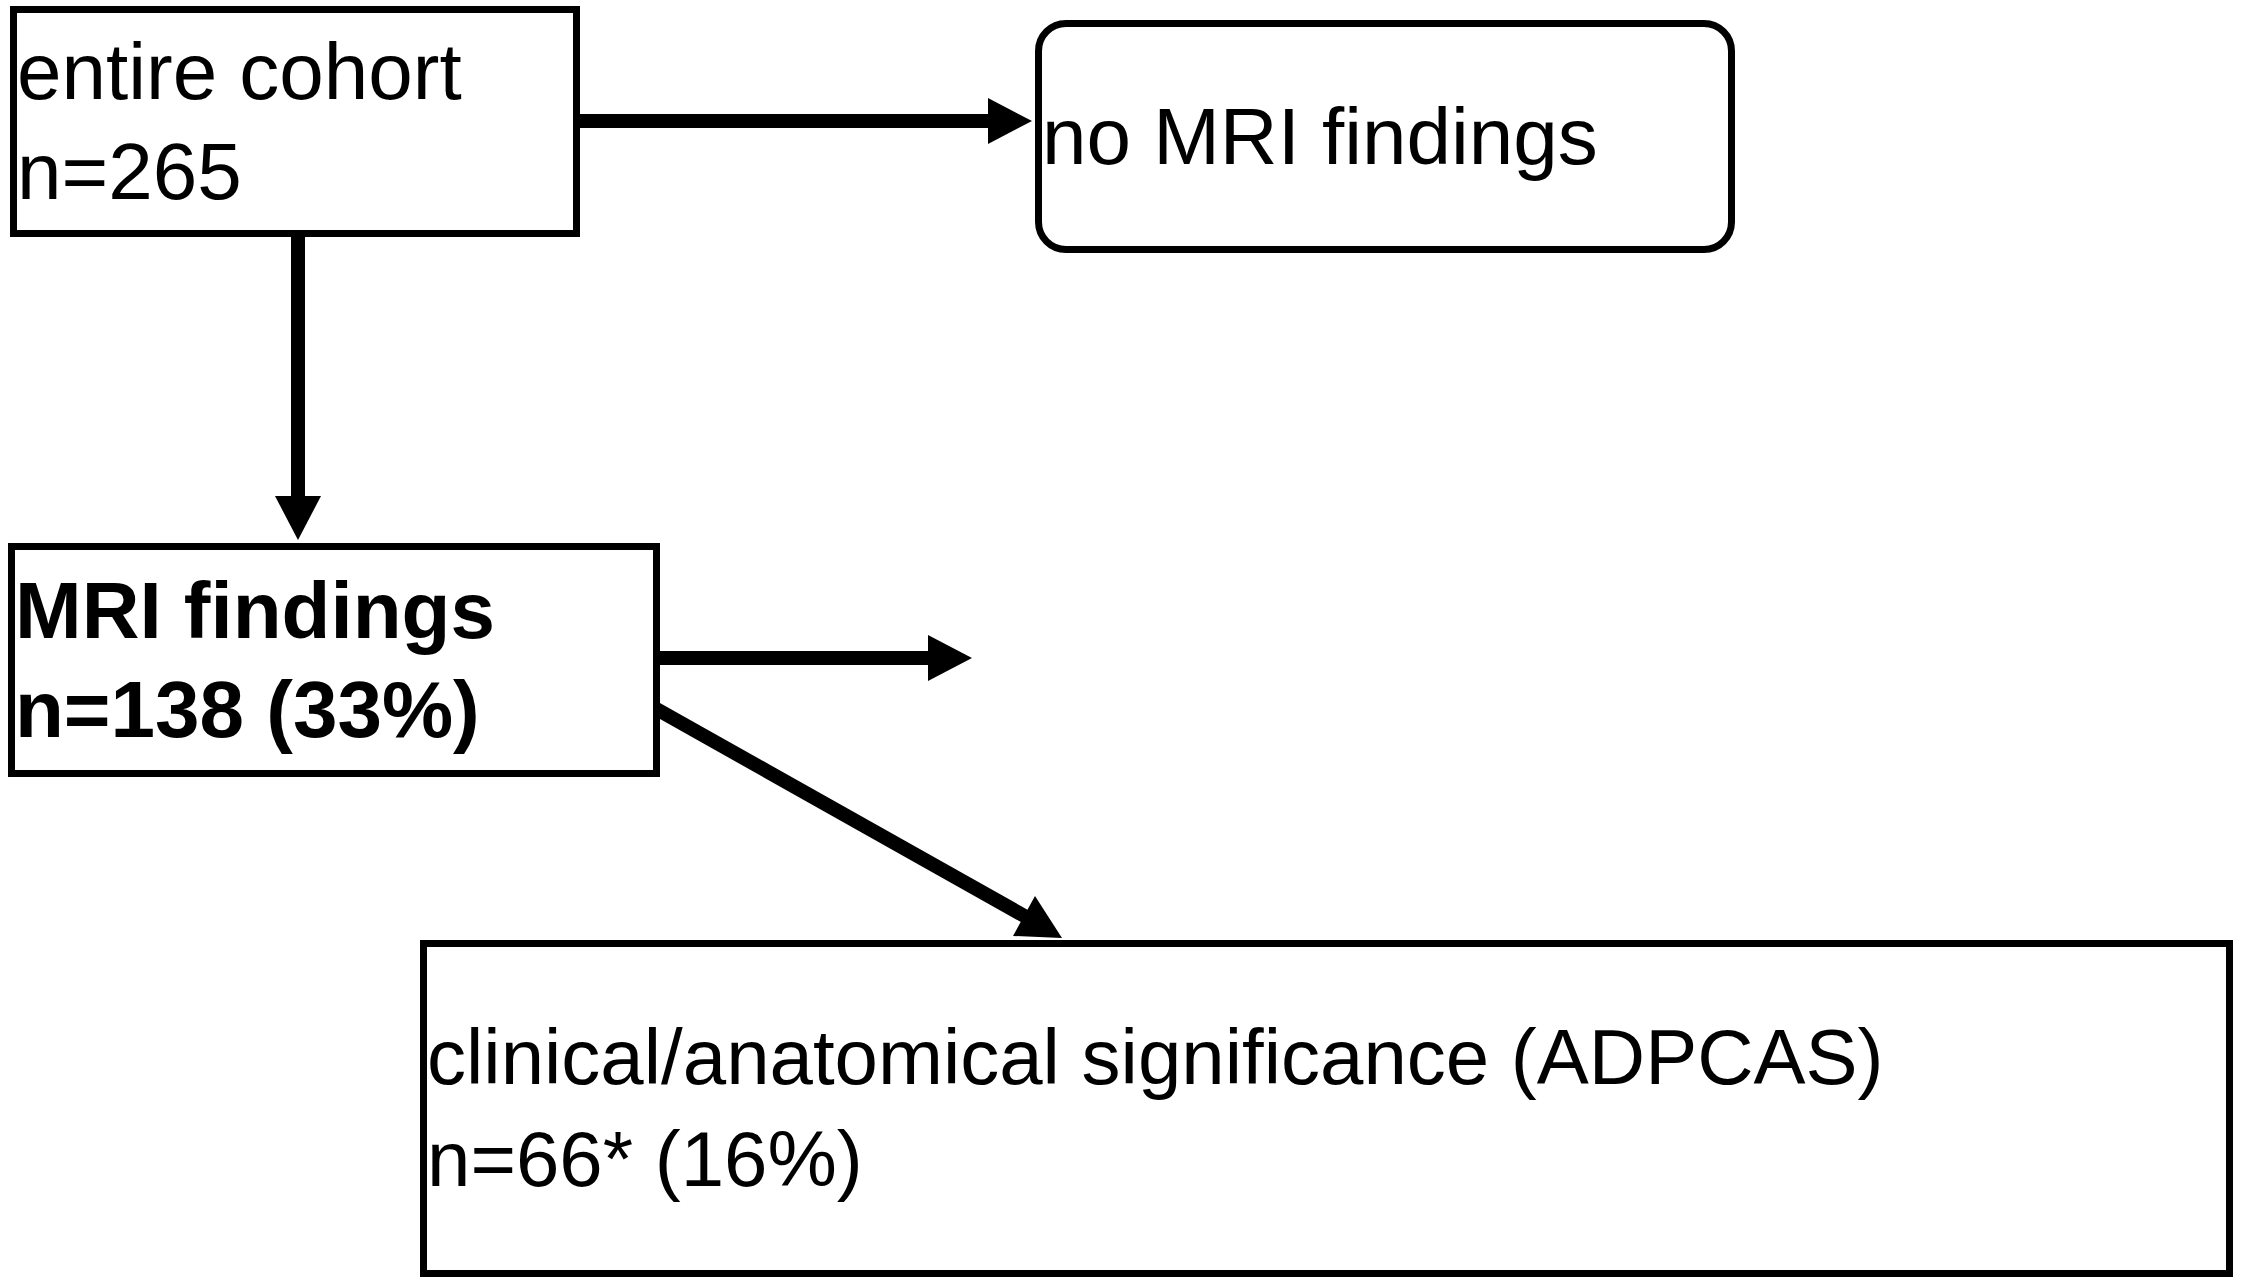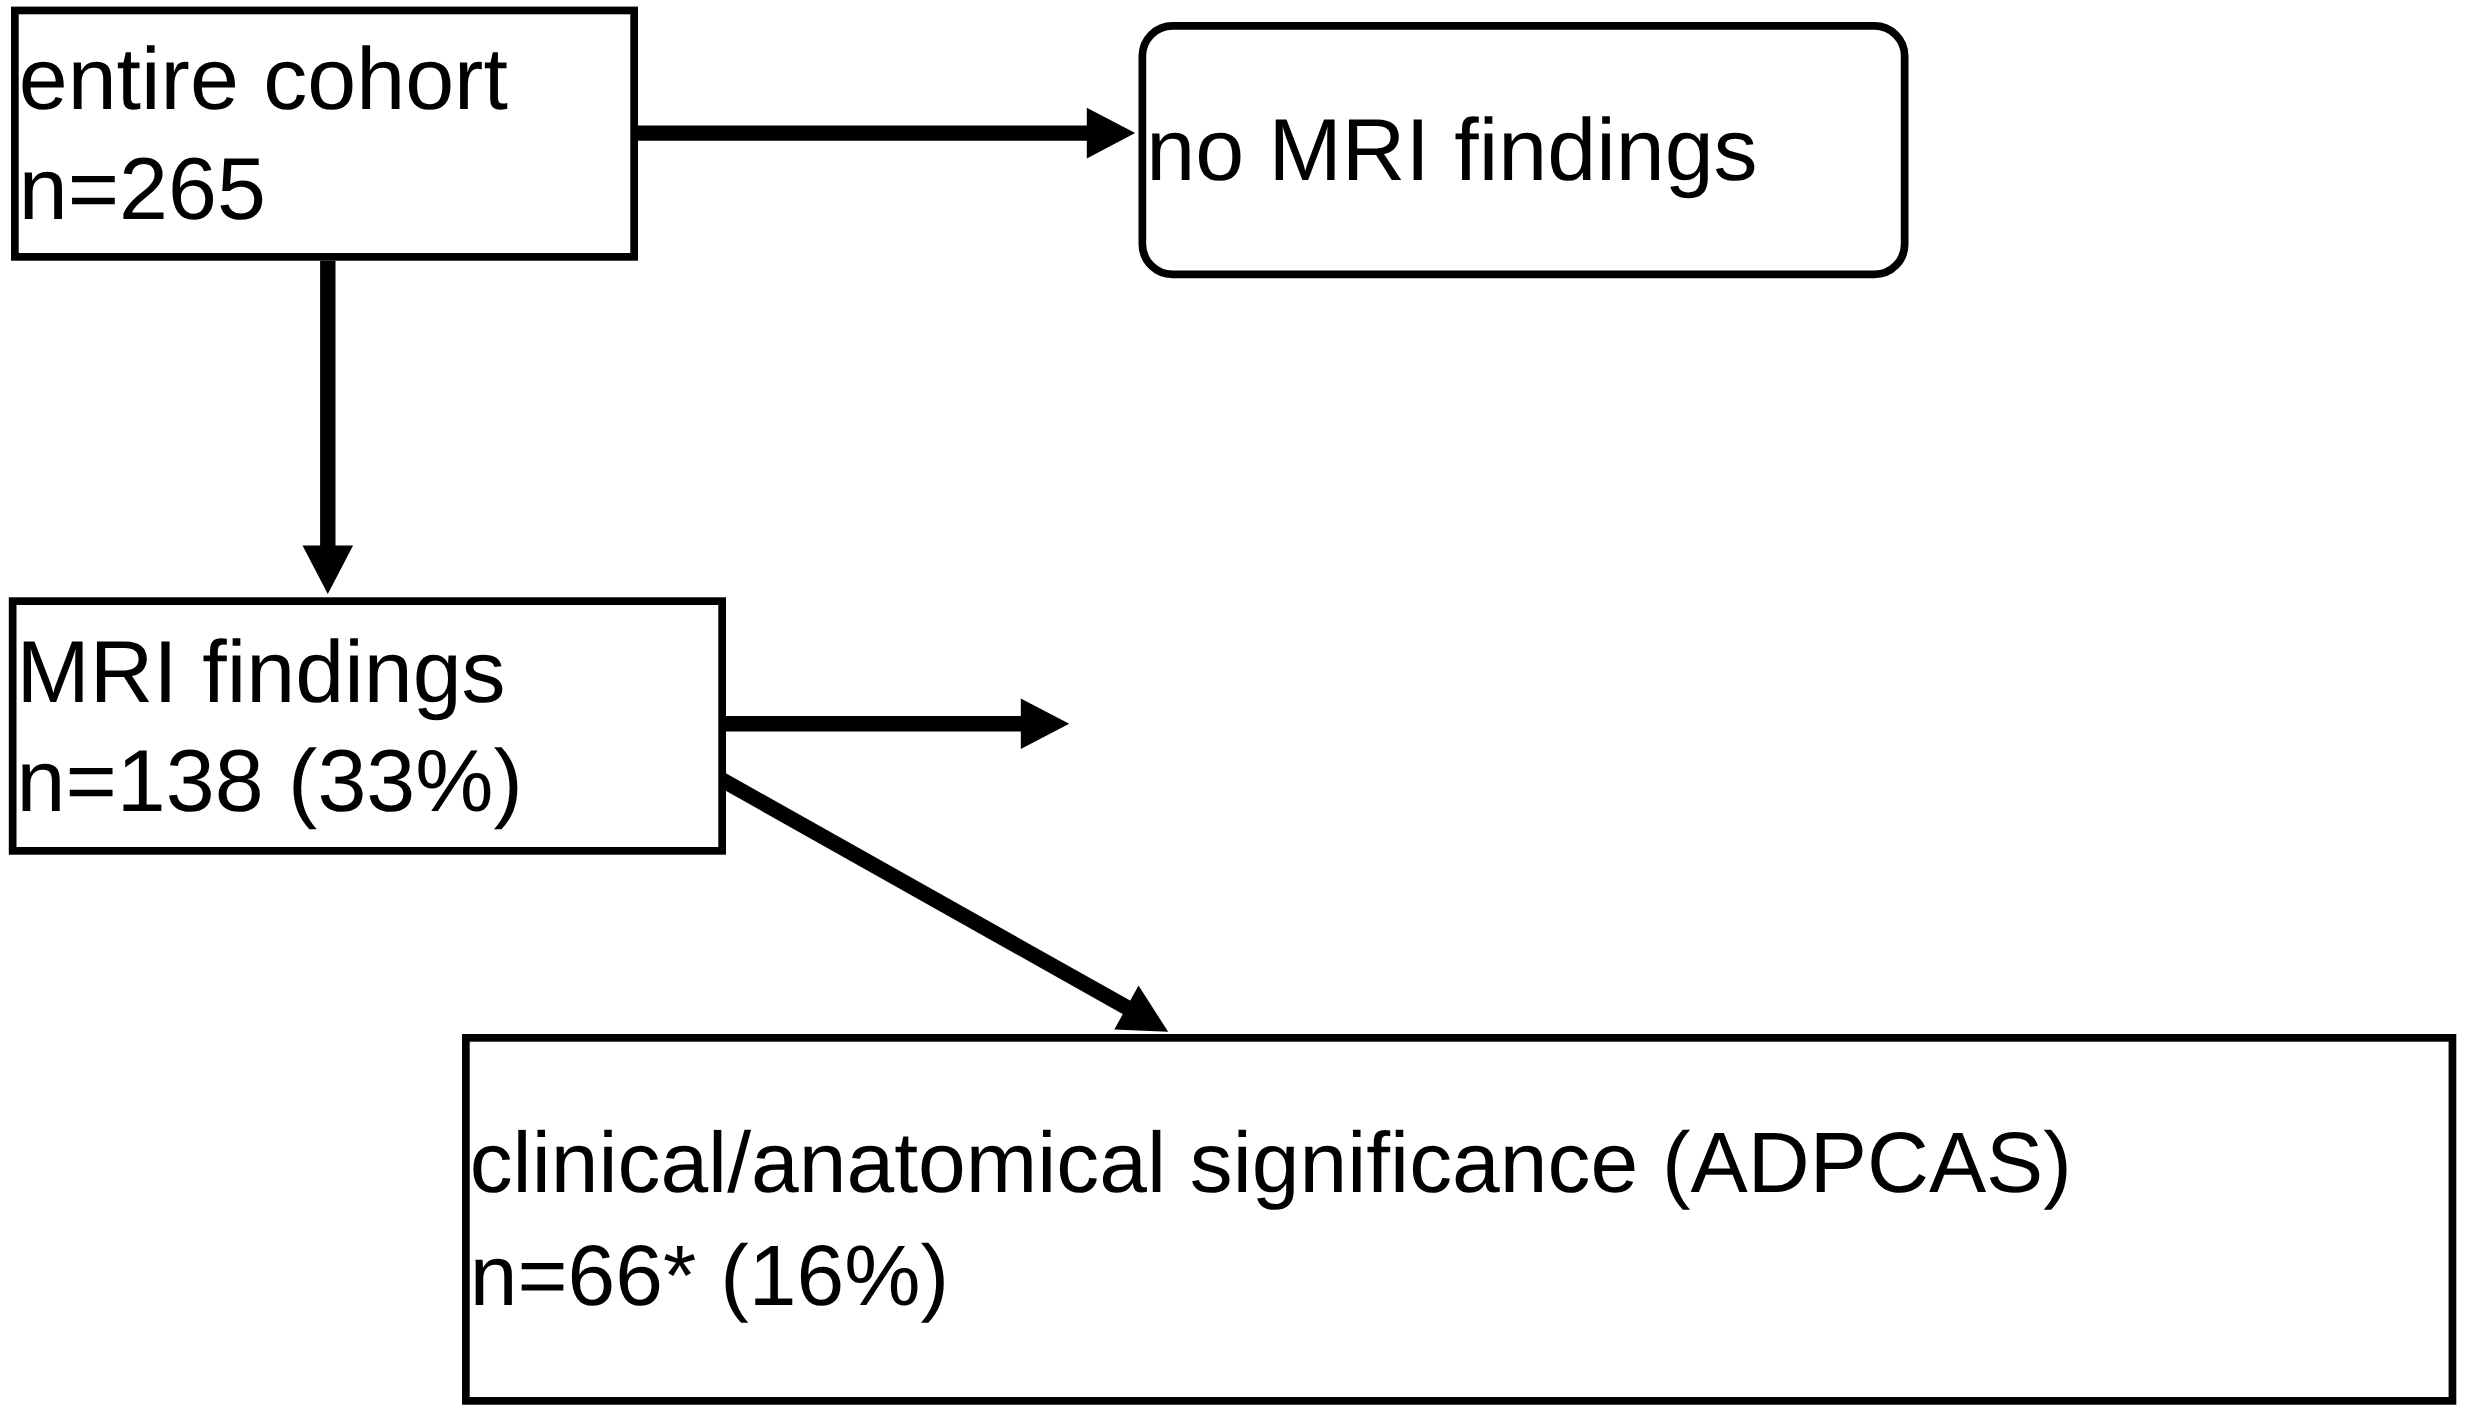--- a/index.html
+++ b/index.html
@@ -33,21 +33,21 @@
     align-items: flex-start;
     justify-content: center;
     text-align: center;
     font-size: 80px;
     line-height: 1.24;
     white-space: nowrap;
   }
   .node .line { display: block; }
   #node-entire-cohort   { left: 10px;   top: 6px;   width: 570px;  height: 231px; }
   #node-no-mri-findings { left: 1035px; top: 20px;   width: 700px;  height: 233px; border-radius: 31px; }
-  #node-mri-findings    { left: 8px;    top: 543px; width: 652px;  height: 234px; }
+  #node-mri-findings    { left: 8px;    top: 543px; width: 652px;  height: 234px; font-weight: bold; }
   #node-incidentalomas  { left: 975px;  top: 543px; width: 688px;  height: 235px; }
   #node-adpcas          { left: 420px;  top: 940px; width: 1813px; height: 337px;
                           font-size: 78px; line-height: 1.3; }
 </style>
 </head>
 <body>
 
 <div class="canvas">
 
   <svg class="arrow-layer" viewBox="0 0 2246 1286" xmlns="http://www.w3.org/2000/svg">

